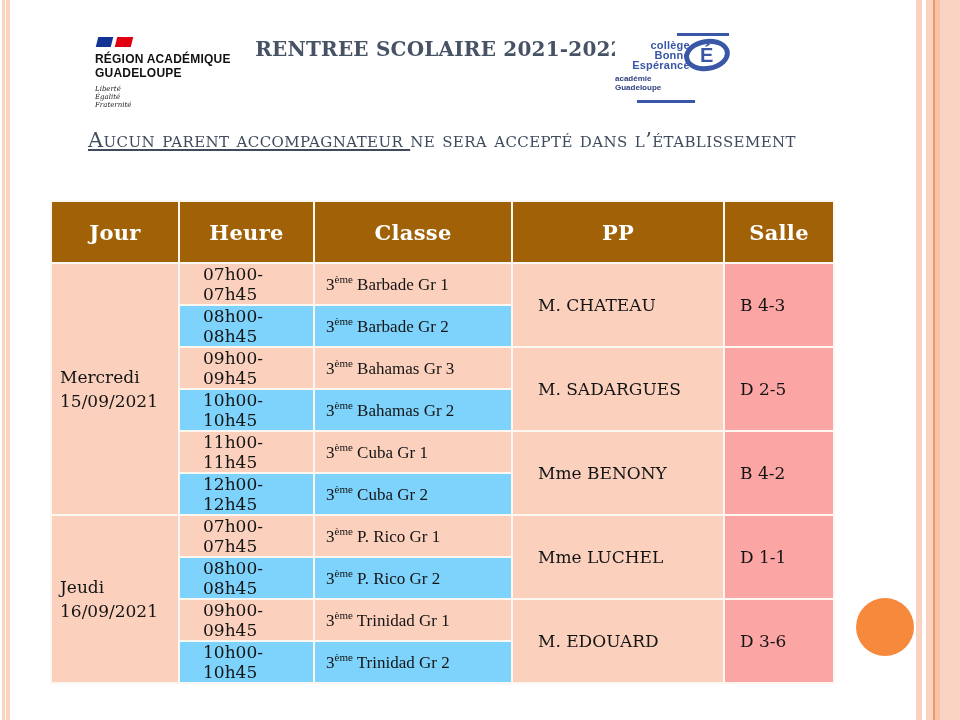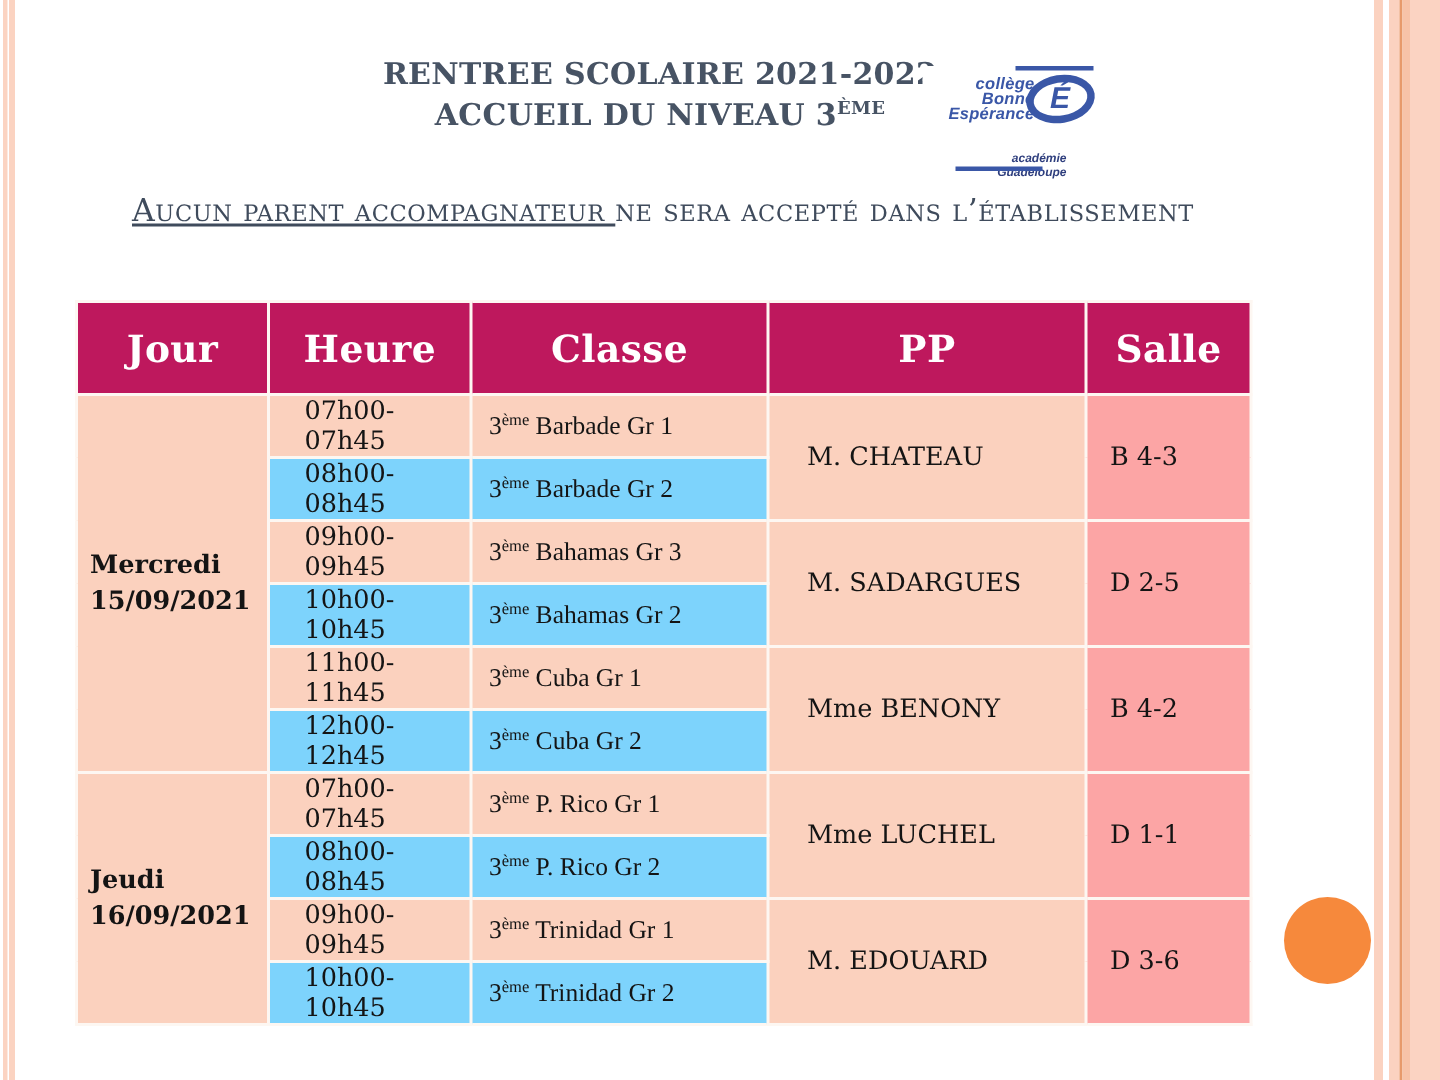--- a/index.html
+++ b/index.html
@@ -30,50 +30,50 @@
   .logo-left .t2 { font-size:12px; font-weight:bold; letter-spacing:.2px; line-height:14px; }
   .logo-left .motto { margin-top:5px; font-family:"DejaVu Serif",serif; font-style:italic;
     font-size:7px; line-height:8px; color:#222; }
 
   
   .title { position:absolute; left:255px; top:38px; width:370px; text-align:center;
     color:#475364; font-weight:bold; font-size:20px; line-height:23px; letter-spacing:.2px; }
   .title sup { font-size:12px; }
 
   
-  .logo-right { position:absolute; left:615px; top:44px; width:132px; height:70px;
-    background:#ffffff; font-family:"Liberation Sans",sans-serif; color:#3a57a7;font-style:italic; }
+  .logo-right { position:absolute; left:615px; top:33px; width:132px; height:70px;
+    background:#ffffff; font-family:"Liberation Sans",sans-serif; color:#3a57a7; }
   .logo-right .dash-top { position:absolute; right:18px; top:0; width:52px; height:3px; background:#3a57a7; }
   .logo-right .dash-bottom { position:absolute; left:22px; bottom:0; width:58px; height:3px; background:#3a57a7; }
   .lr-row { display:flex; align-items:center; justify-content:center; padding-top:6px; }
   .lr-name { text-align:right; font-weight:bold; font-size:11px; line-height:10px; letter-spacing:.2px; }
   .lr-ellipse { position:relative; width:46px; height:32px; border:5px solid #3a57a7;
     border-radius:50%; transform:rotate(-9deg); margin-left:-6px; flex:0 0 auto;
     display:flex; align-items:center; justify-content:center; background:#fff; }
   .lr-ellipse .e-letter { font-weight:bold; font-size:20px; color:#3a57a7; transform:rotate(9deg); line-height:1; }
-  .lr-sub { text-align:right; font-weight:bold; font-size:8px; line-height:9px; margin-top:19px; margin-right:36px; color:#2f3f7e; }
+  .lr-sub { text-align:left; font-weight:bold; font-size:8px; line-height:9px; margin-top:3px; margin-right:36px; color:#2f3f7e; }
 
   
   .subtitle { position:absolute; left:88px; top:128px; width:760px;
     font-variant:small-caps; font-size:21px; letter-spacing:.4px; color:#3f4b5c; }
   .subtitle .u { text-decoration:underline; }
 
   
   table.schedule { position:absolute; left:50px; top:200px; width:785px;
     border-collapse:collapse; table-layout:fixed; }
   table.schedule col.c-jour   { width:128px; }
   table.schedule col.c-heure  { width:135px; }
   table.schedule col.c-classe { width:198px; }
   table.schedule col.c-pp     { width:212px; }
   table.schedule col.c-salle  { width:110px; }
   table.schedule th, table.schedule td { border:2px solid #fdf7f2; vertical-align:middle; }
-  table.schedule th { height:62px; background:#be185d; color:#ffffff; font-weight:bold;
-    font-size:25px; text-align:center; letter-spacing:.3px; }
+  table.schedule th { height:62px; background:#a16207; color:#ffffff; font-weight:bold;
+    font-size:21px; text-align:center; letter-spacing:.3px; }
   table.schedule td { height:35px; font-size:17px; color:#141414; text-align:left; }
-  td.jour  { background:#fbd1be; font-size:18px; padding-left:8px; white-space:pre-line; line-height:24px;font-weight:bold; }
+  td.jour  { background:#fbd1be; font-size:18px; padding-left:8px; white-space:pre-line; line-height:24px; }
   td.heure { padding-left:23px; }
   td.classe{ padding-left:11px;font-family:Liberation Serif, serif; }
   td.pp    { background:#fbd1be; padding-left:25px; font-size:18px; }
   td.salle { background:#fca5a5; padding-left:15px; font-size:18px; }
   tr.dark  td.heure, tr.dark  td.classe { background:#fbd1be; }
   tr.light td.heure, tr.light td.classe { background:#7dd3fc; }
   td.classe sup { font-size:11px; }
 </style>
 </head>
 <body>
@@ -83,24 +83,36 @@
   <div class="stripe l1"></div>
   <div class="stripe l2"></div>
   <div class="stripe r1"></div>
   <div class="stripe r2"></div>
   <div class="stripe r3"></div>
   <div class="stripe r4"></div>
   <div class="stripe r5"></div>
 
   <div class="orange-circle"></div>
 
+  <div class="logo-left">
+    <div class="flag">
+      <div class="b"></div>
+        <div class="r"></div>
+    </div>
+    <div class="t1">RÉGION ACADÉMIQUE</div>
+    <div class="t2">GUADELOUPE</div>
+    <div class="motto">
+      <div>Liberté</div>
+      <div>Égalité</div>
+      <div>Fraternité</div>
+    </div>
+  </div>
 
   <div class="title">
     <div>RENTREE SCOLAIRE 2021-2022</div>
-    <div><span>ACCUEIL DU NIVEAU 3</span><sup>ÈME</sup></div>
   </div>
 
   <div class="logo-right">
     <div class="dash-top"></div>
     <div class="lr-row">
       <div class="lr-name">
         <div>collège</div>
         <div>Bonne</div>
         <div>Espérance</div>
       </div>

